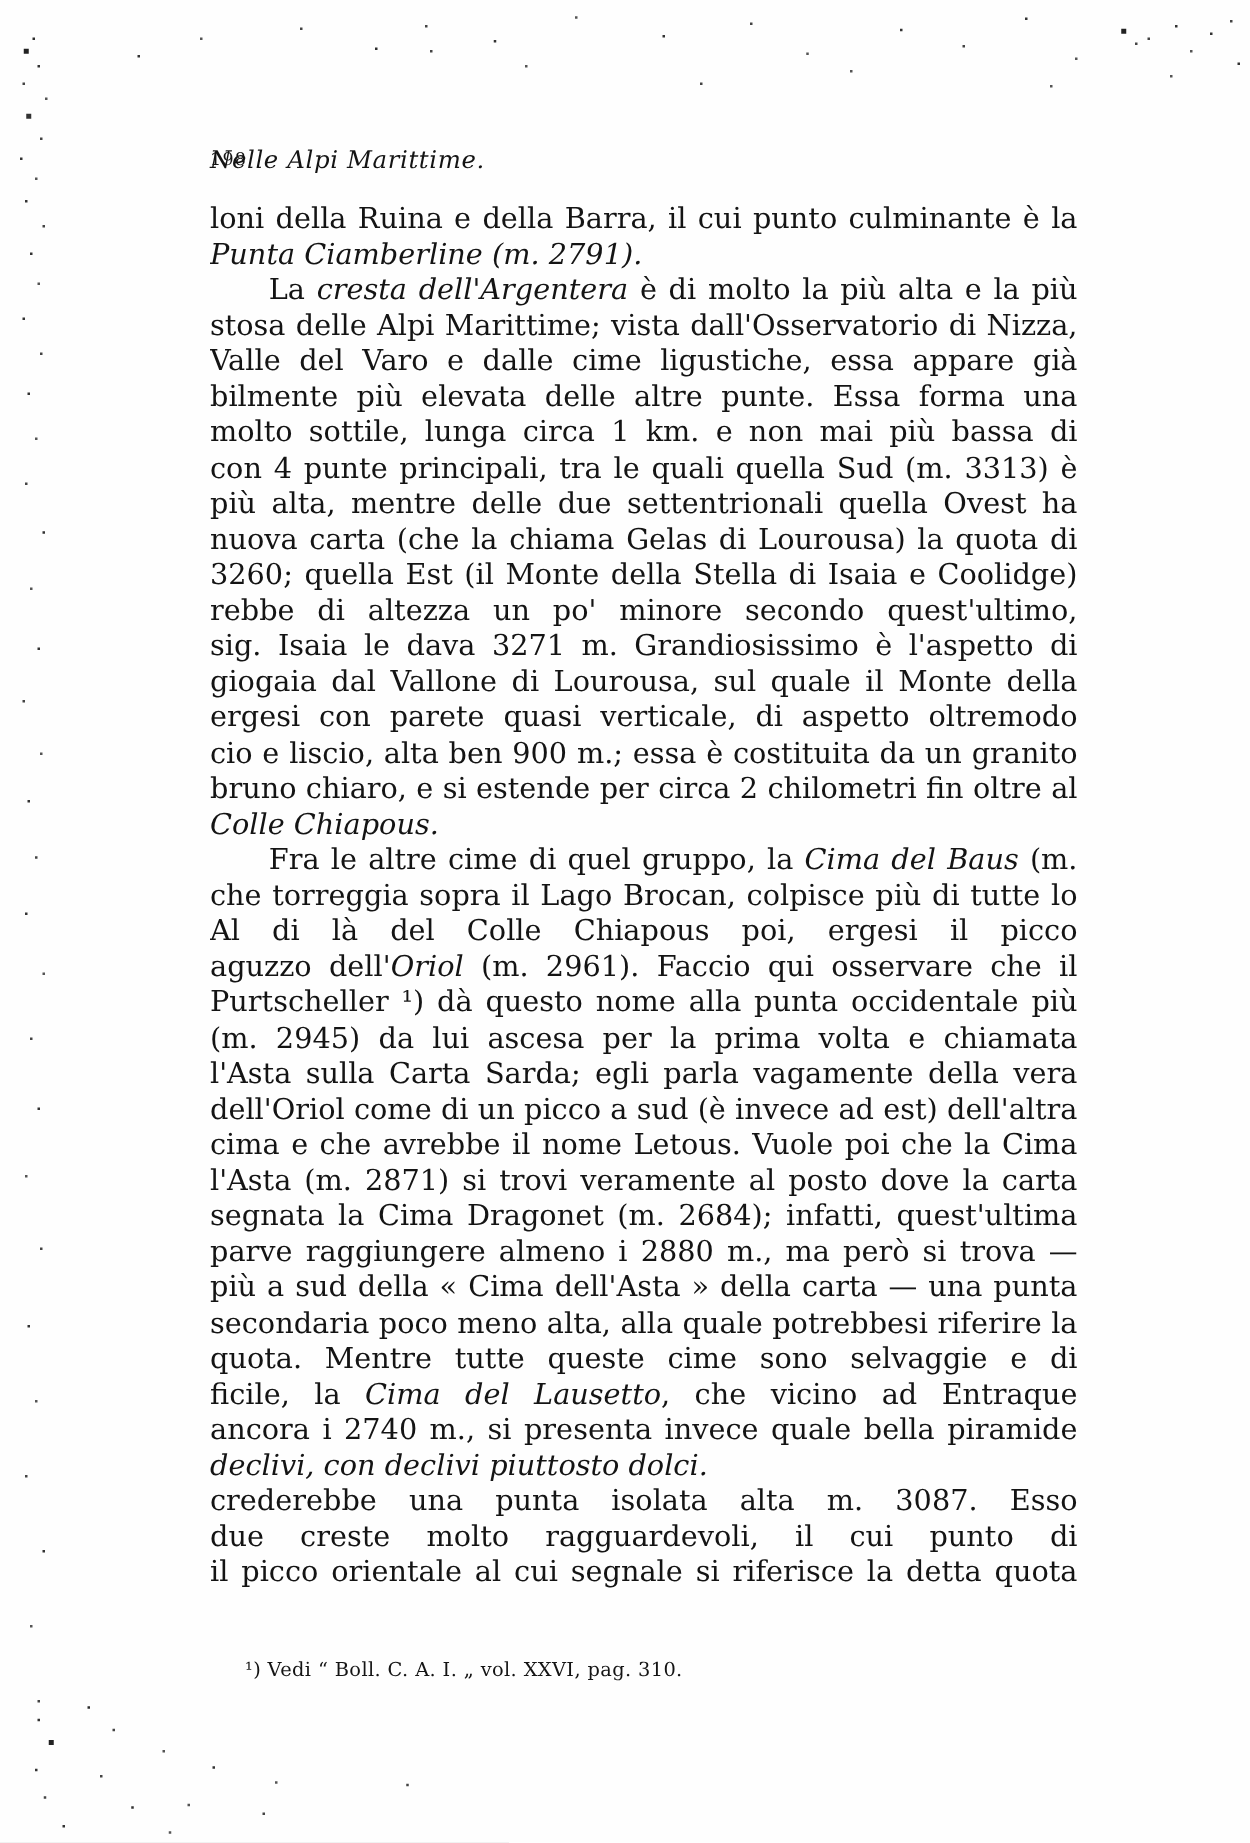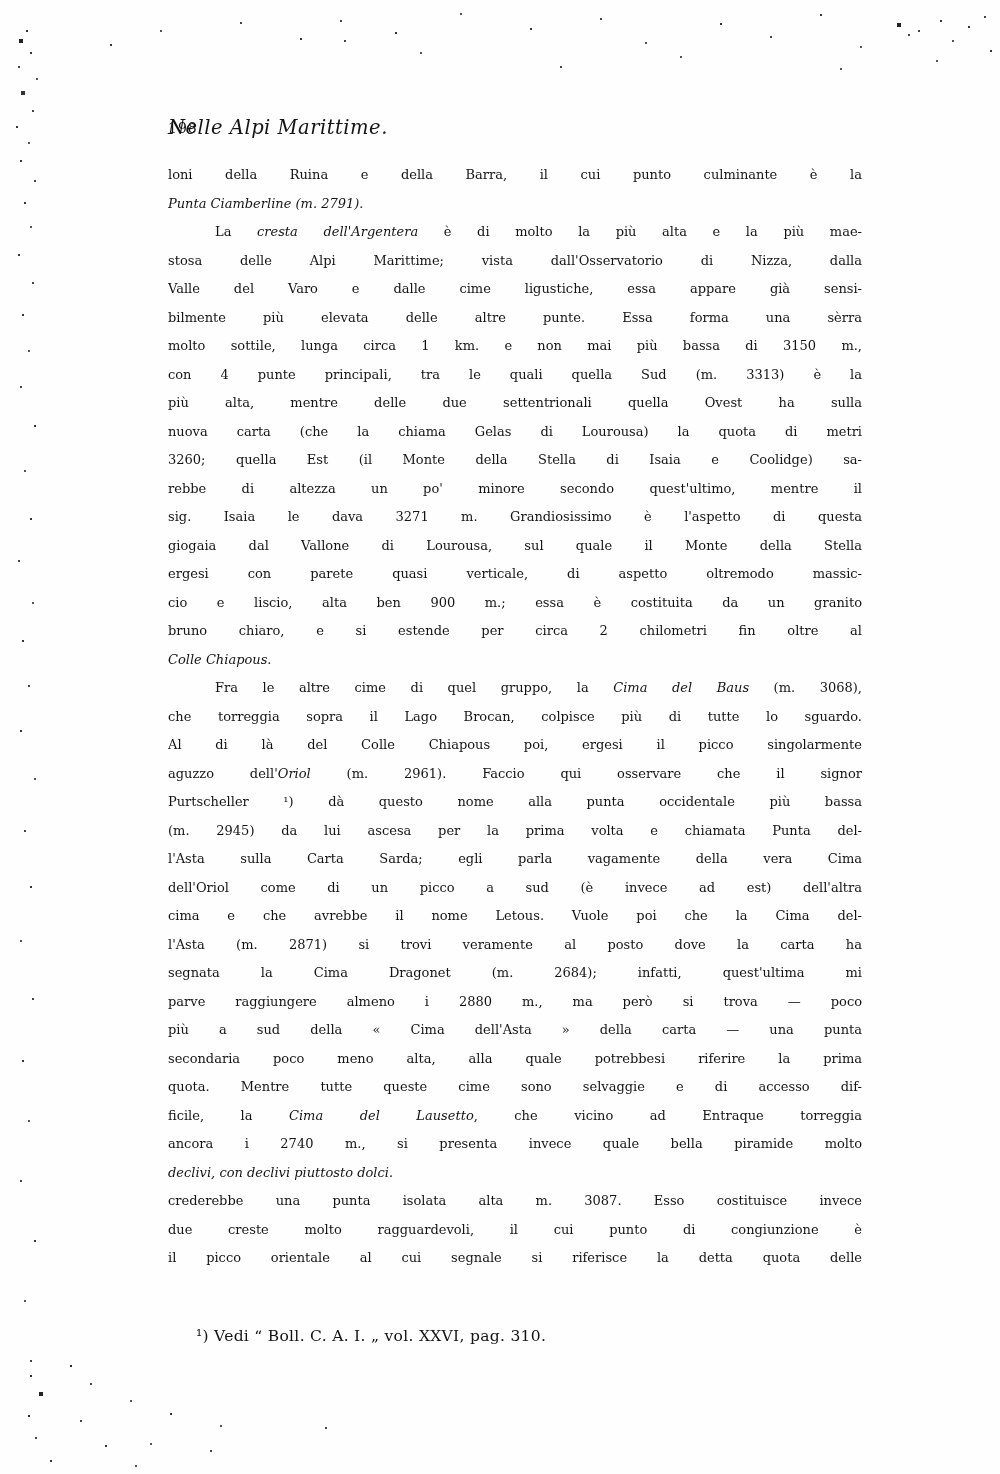--- a/index.html
+++ b/index.html
@@ -15,21 +15,21 @@
 
   
   .pagehead { position:absolute; left:168px; top:116px; width:694px; height:28px; }
   .pagenum  { position:absolute; left:0; top:4px; font-size:14px; letter-spacing:1px; }
   .runtitle { display:block; font-style:italic; font-size:19.5px; letter-spacing:0.5px; }
 
   
   .textblock { position:absolute; left:168px; top:161px; width:694px; }
   .line {
     height:28.5px; line-height:28.5px;
-    font-size:13px;
+    font-size:23px;
     text-align:justify;
     text-align-last:justify;
     overflow:hidden;
     white-space:normal;
   }
   .line.noj    { text-align:right; text-align-last:left;font-style:italic; }
   .line.indent { text-indent:47px; }
   .it { font-style:italic;margin-top:47px; }
 
   

